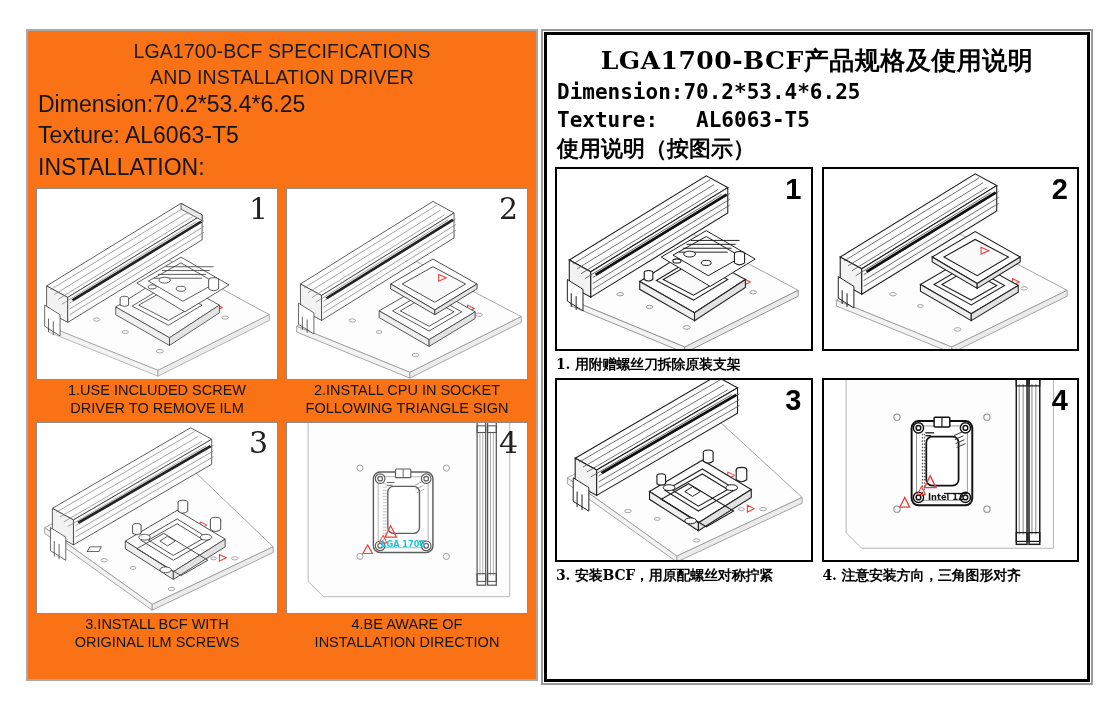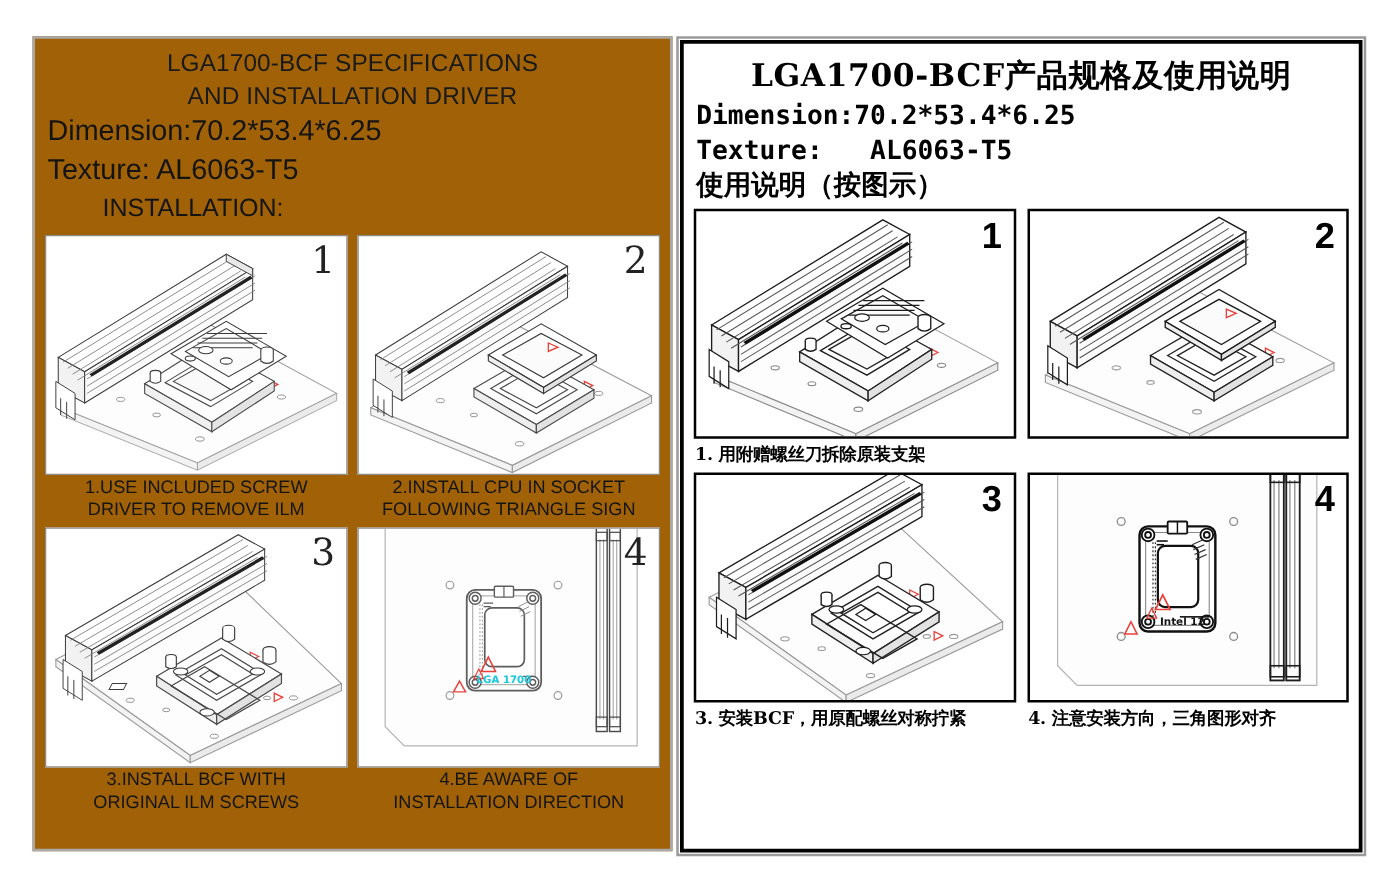--- a/index.html
+++ b/index.html
@@ -22,45 +22,44 @@
 
   
   .panel-en {
     position: absolute;
     left: 26px;
     top: 29px;
     width: 512px;
     height: 652px;
     border: 2px solid #a9a9a9;
     box-sizing: border-box;
-    background: #a16207;
+    background: #f97316;
     padding: 6px 8px 4px 8px;
   }
   .en-title {
     text-align: center;
     font-size: 19.5px;
     line-height: 24px;
     color: #1a1a1a;
     letter-spacing: 0.1px;
     padding: 2px 0 0 0;
   }
   .en-spec {
     font-size: 23px;
     line-height: 31px;
     color: #141414;
     padding-left: 2px;
     white-space: nowrap;
   }
   .en-inst-label {
-    font-size: 20px;
+    font-size: 23px;
     line-height: 31px;
     color: #141414;
     padding-left: 2px;
     padding-top: 1px;
-    margin-left: 44px;
   }
   .en-grid {
     margin-top: 5px;
     display: grid;
     grid-template-columns: 1fr 1fr;
     grid-template-rows: auto auto;
     column-gap: 8px;
     row-gap: 4px;
   }
   .en-cell { display: flex; flex-direction: column; }

